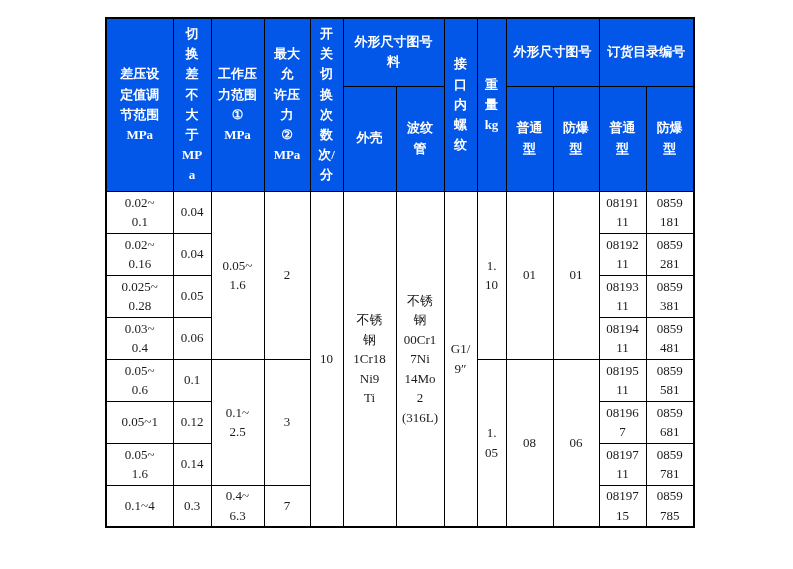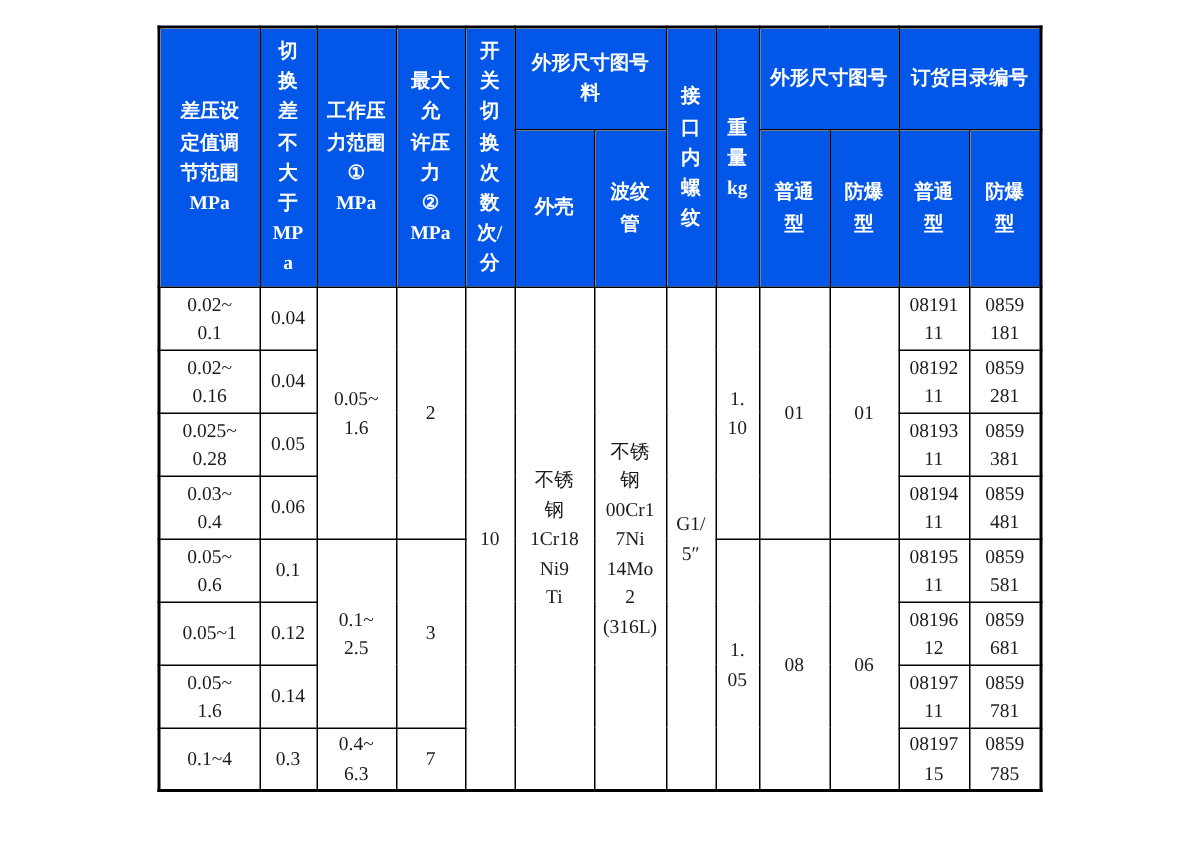--- a/index.html
+++ b/index.html
@@ -141,21 +141,21 @@
 Ni9
 Ti</td>
         <td rowspan="8">不锈
 钢
 00Cr1
 7Ni
 14Mo
 2
 (316L)</td>
         <td rowspan="8">G1/
-5″</td>
+9″</td>
         <td rowspan="4">1.
 10</td>
         <td rowspan="4">01</td>
         <td rowspan="4">01</td>
         <td>08191
 11</td>
         <td>0859
 181</td>
       </tr>
       <tr>
@@ -198,21 +198,21 @@
         <td rowspan="4">06</td>
         <td>08195
 11</td>
         <td>0859
 581</td>
       </tr>
       <tr>
         <td>0.05~1</td>
         <td>0.12</td>
         <td>08196
-12</td>
+7</td>
         <td>0859
 681</td>
       </tr>
       <tr>
         <td>0.05~
 1.6</td>
         <td>0.14</td>
         <td>08197
 11</td>
         <td>0859

